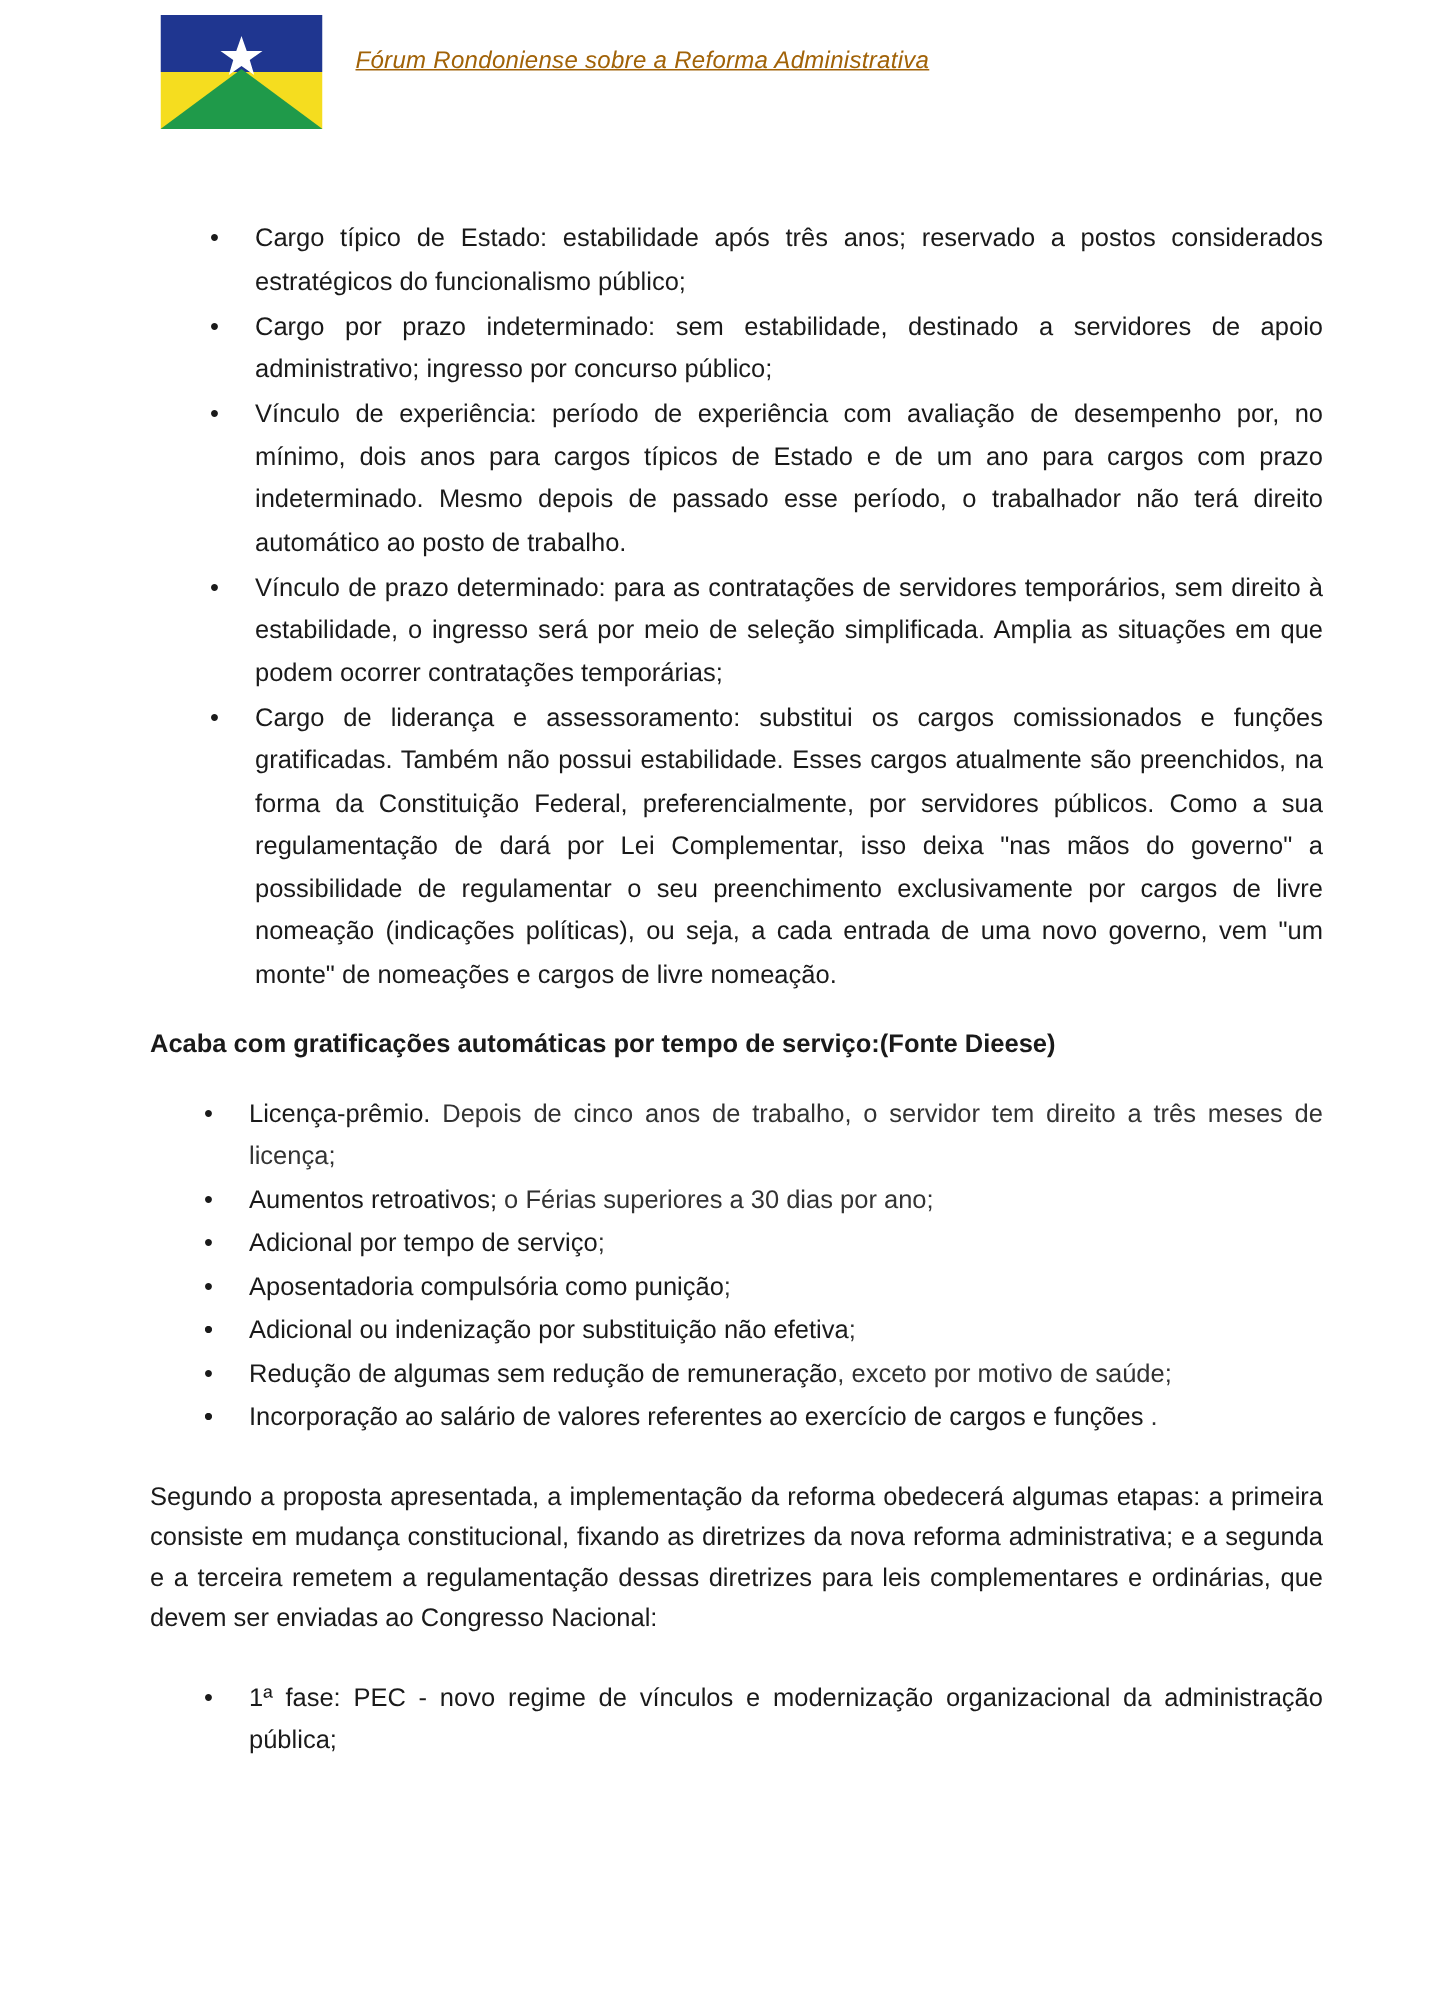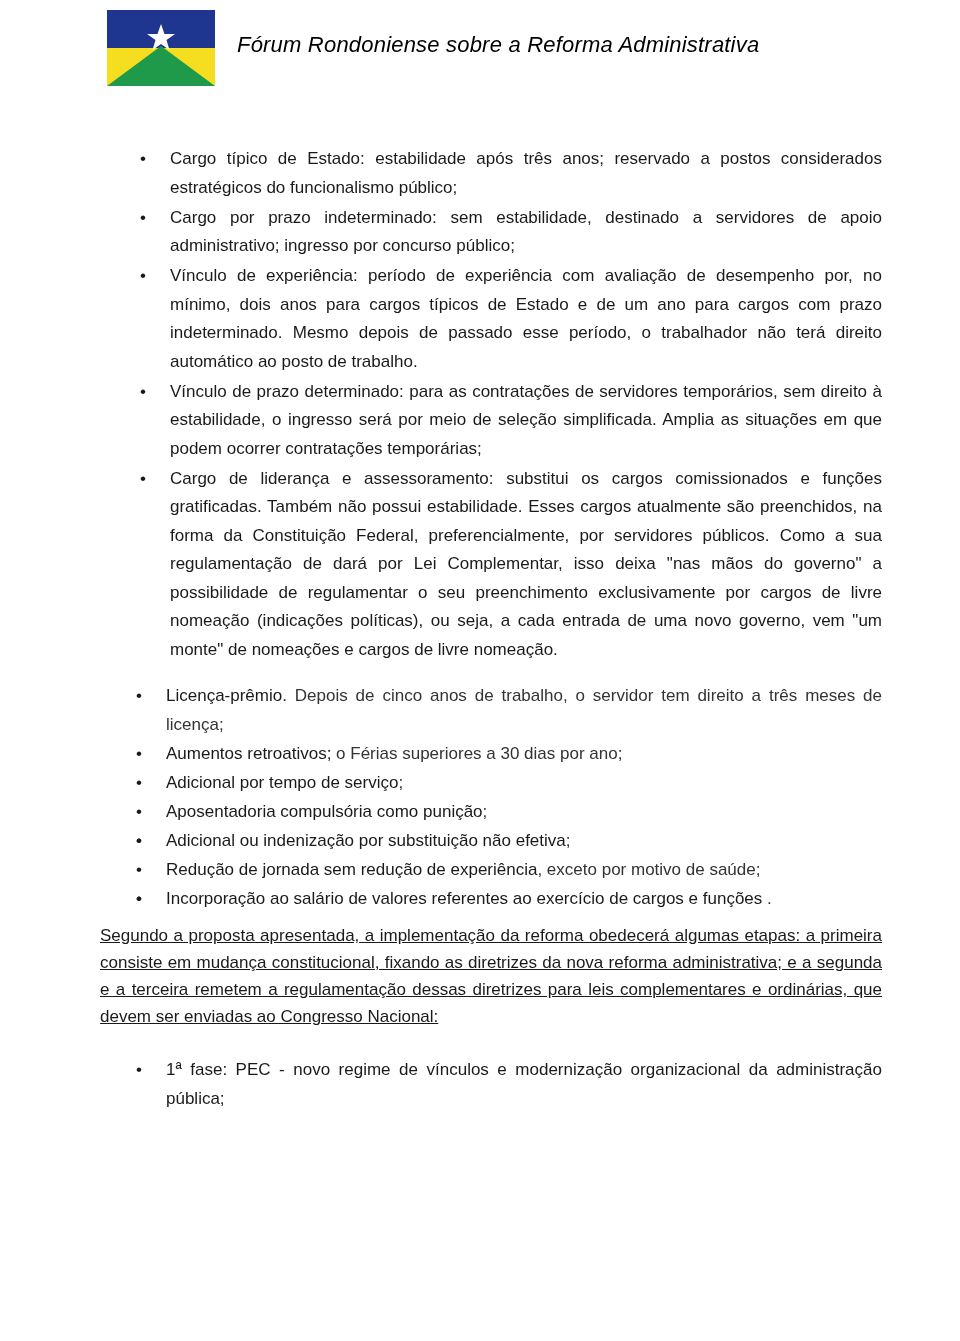--- a/index.html
+++ b/index.html
@@ -1,33 +1,33 @@
 <!DOCTYPE html>
 <html><head>
 <meta charset="utf-8">
 <style>
   html, body { margin: 0; padding: 0; background: #ffffff; }
   body { width: 960px; height: 1341px; position: relative; overflow: hidden;
          font-family: "Liberation Sans", "DejaVu Sans", sans-serif; color: #1a1a1a; }
   .header { position: absolute; left: 107px; top: 10px; width: 780px; height: 78px; }
   .flag { position: absolute; left: 0; top: 0; width: 108px; height: 76px; }
-  .forum-title { position: absolute; left: 130px; top: 22px; font-style: italic; font-size: 22px;
-                 color: #000000; letter-spacing: 0.2px; white-space: nowrap; }
+  .forum-title { position: absolute; left: 130px; top: 22px; font-style: italic; font-size: 16px;
+                 color: #a16207; letter-spacing: 0.2px; white-space: nowrap; text-decoration: underline; }
   .content { position: absolute; left: 100px; top: 127px; width: 782px; font-size: 17px; line-height: 28.5px; }
   p { margin: 0; text-align: justify; }
   .intro { font-weight: bold; }
   .h2 { font-weight: bold; margin-top: 18px; }
   ul { margin: 0; padding: 0; list-style: none; }
   li { position: relative; text-align: justify; }
   li .bullet { position: absolute; left: -30px; top: 0; font-size: 17px; }
   ul.list-a { margin-top: 18px; margin-left: 70px; }
   ul.list-a li { margin-bottom: 1.5px; }
   ul.list-b { margin-top: 18px; margin-left: 66px; }
   ul.list-b li { margin-bottom: 0.5px; }
-  .para { margin-top: 9px; line-height: 27px; text-decoration: underline; }
+  .para { margin-top: 24px; line-height: 27px; }
   ul.list-c { margin-top: 26px; margin-left: 66px; }
   b { font-weight: normal; }
   .dim { color: #333; }
 </style>
 </head>
 <body>
 
 <div class="header">
   <svg class="flag" viewBox="0 0 108 76">
     <rect id="flag-blue" x="0" y="0" width="108" height="38" fill="#1f3690"></rect>
@@ -41,29 +41,30 @@
 <div class="content">
 
   <ul class="list-a">
     <li><span class="bullet">•</span><b>Cargo típico de Estado:</b><span> estabilidade após três anos; reservado a postos considerados estratégicos do funcionalismo público;</span></li>
     <li><span class="bullet">•</span><b>Cargo por prazo indeterminado:</b><span> sem estabilidade, destinado a servidores de apoio administrativo; ingresso por concurso público;</span></li>
     <li><span class="bullet">•</span><b>Vínculo de experiência:</b><span> período de experiência com avaliação de desempenho por, no mínimo, dois anos para cargos típicos de Estado e de um ano para cargos com prazo indeterminado. Mesmo depois de passado esse período, o trabalhador não terá direito automático ao posto de trabalho.</span></li>
     <li><span class="bullet">•</span><b>Vínculo de prazo determinado:</b><span> para as contratações de servidores temporários, sem direito à estabilidade, o ingresso será por meio de seleção simplificada. Amplia as situações em que podem ocorrer contratações temporárias;</span></li>
     <li><span class="bullet">•</span><b>Cargo de liderança e assessoramento:</b><span> substitui os cargos comissionados e funções gratificadas. Também não possui estabilidade. Esses cargos atualmente são preenchidos, na forma da Constituição Federal, preferencialmente, por servidores públicos. Como a sua regulamentação de dará por Lei Complementar, isso deixa "nas mãos do governo" a possibilidade de regulamentar o seu preenchimento exclusivamente por cargos de livre nomeação (indicações políticas), ou seja, a cada entrada de uma novo governo, vem "um monte" de nomeações e cargos de livre nomeação.</span></li>
   </ul>
 
+  <p class="h2">Acaba com gratificações automáticas por tempo de serviço:(Fonte Dieese)</p>
 
   <ul class="list-b">
     <li><span class="bullet">•</span><b>Licença-prêmio.</b><span class="dim"> Depois de cinco anos de trabalho, o servidor tem direito a três meses de licença;</span></li>
     <li><span class="bullet">•</span><b>Aumentos retroativos;</b><span class="dim"> o Férias superiores a 30 dias por ano;</span></li>
     <li><span class="bullet">•</span><b>Adicional por tempo de serviço</b><span class="dim">;</span></li>
     <li><span class="bullet">•</span><b>Aposentadoria compulsória como punição</b><span class="dim">;</span></li>
     <li><span class="bullet">•</span><span class="dim"></span></li>
     <li><span class="bullet">•</span><b>Adicional ou indenização por substituição não efetiva</b><span class="dim">;</span></li>
-    <li><span class="bullet">•</span><b>Redução de jornada sem redução de experiência</b><span class="dim">, exceto por motivo de saúde;</span></li>
+    <li><span class="bullet">•</span><b>Redução de algumas sem redução de remuneração</b><span class="dim">, exceto por motivo de saúde;</span></li>
     <li><span class="bullet">•</span><span class="dim"></span></li>
     <li><span class="bullet">•</span><b>Incorporação ao salário de valores referentes ao exercício de cargos e funções</b><span class="dim"> .</span></li>
   </ul>
 
   <p class="para">Segundo a proposta apresentada, a implementação da reforma obedecerá algumas etapas: a primeira consiste em mudança constitucional, fixando as diretrizes da nova reforma administrativa; e a segunda e a terceira remetem a regulamentação dessas diretrizes para leis complementares e ordinárias, que devem ser enviadas ao Congresso Nacional:</p>
 
   <ul class="list-c">
     <li><span class="bullet">•</span><span>1ª fase: PEC - novo regime de vínculos e modernização organizacional da administração pública;</span></li>
   </ul>
 </div>

